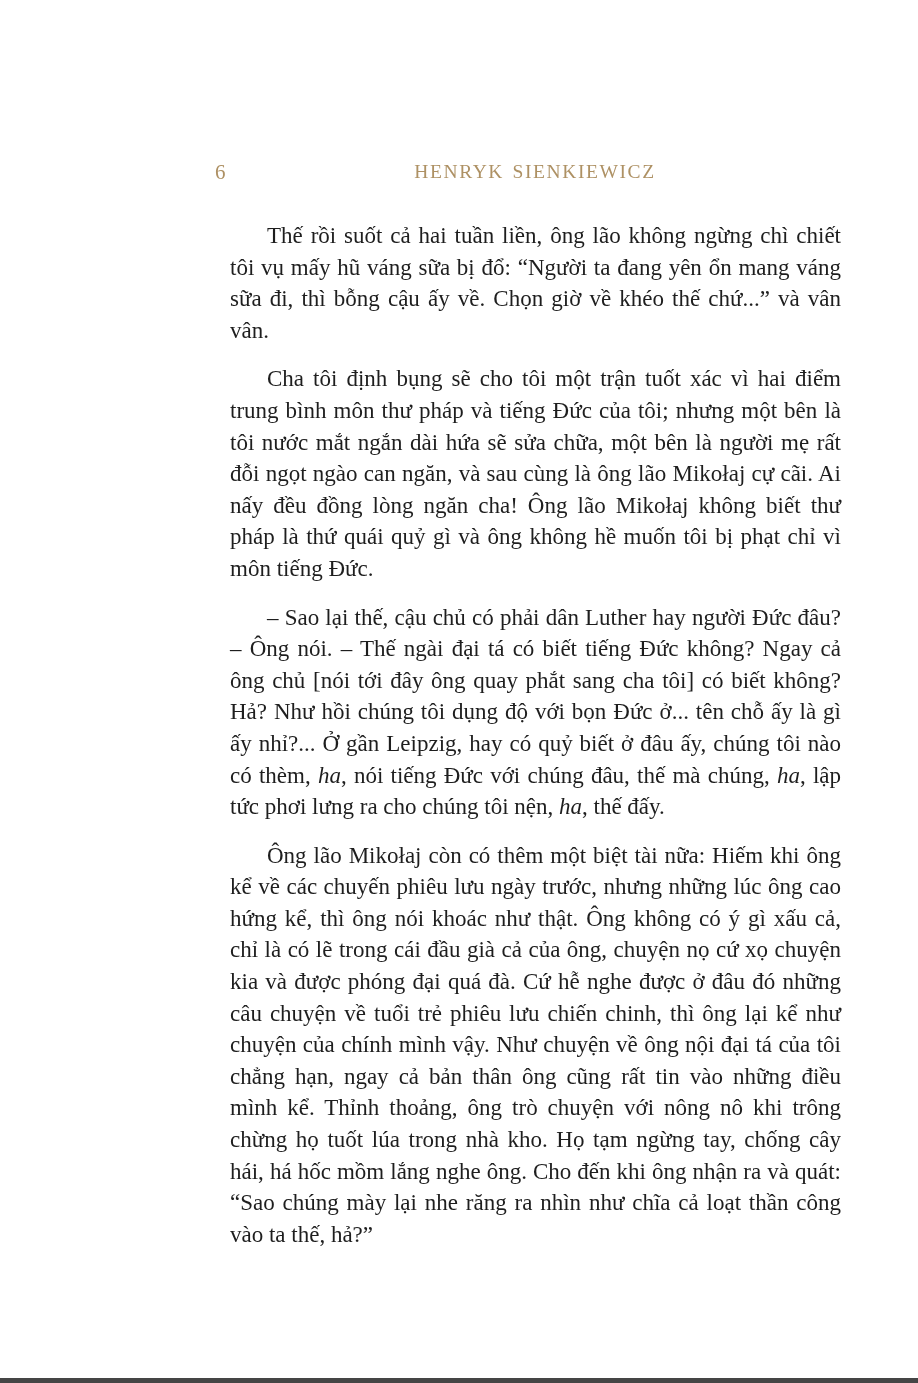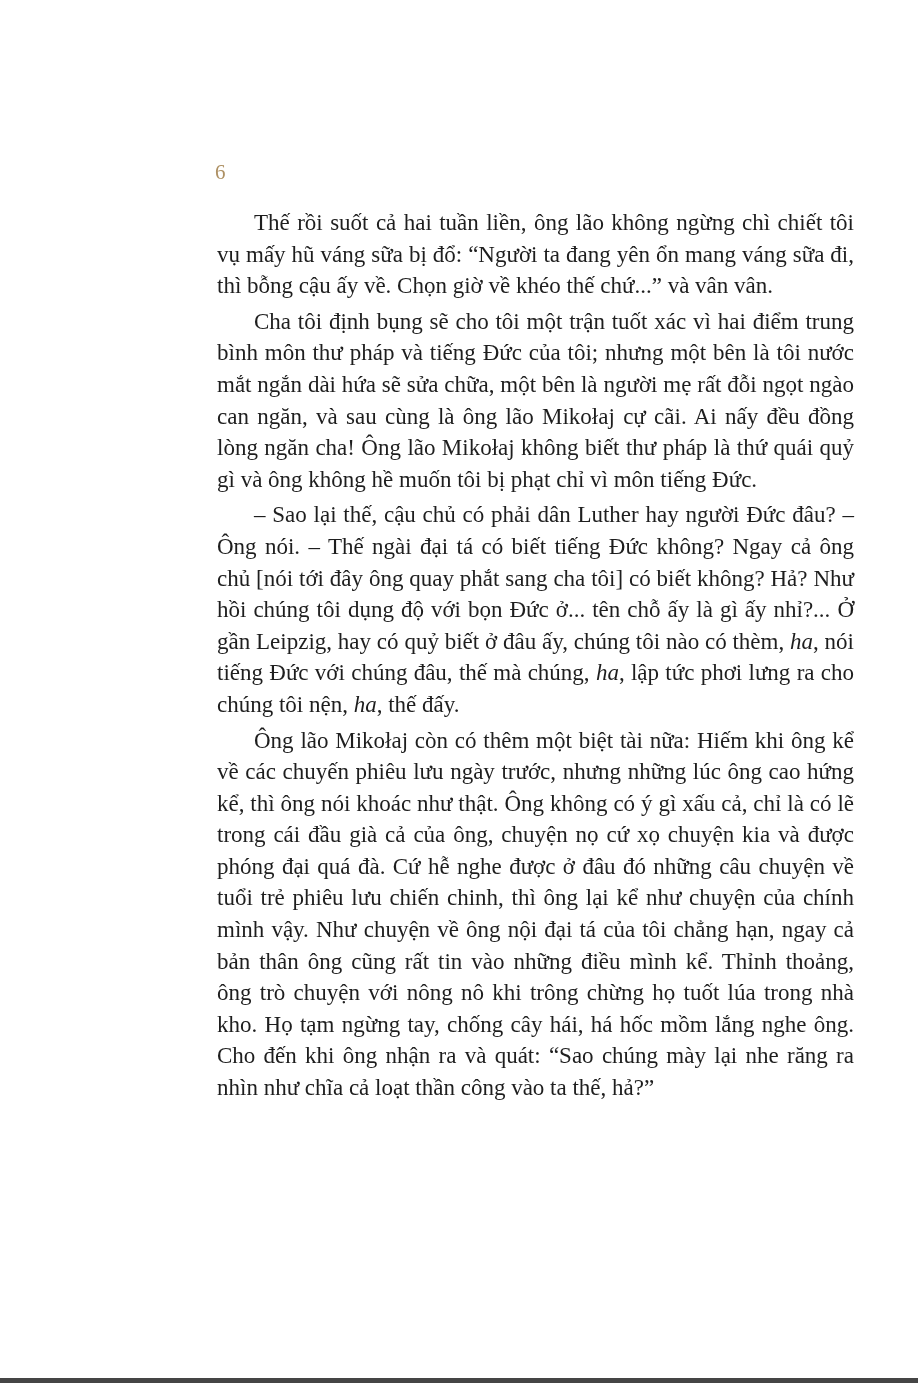--- a/index.html
+++ b/index.html
@@ -43,40 +43,41 @@
   .body-text {
     position: absolute;
     top: 203px;
     left: 213px;
     width: 645px;
     font-size: 23px;
     line-height: 31.6px;
     text-align: justify;
   }
   .body-text p {
-    margin: 4px;
+    margin: 17px;
     text-indent: 37px;
   }
   .body-text i {
   }
   .bottom-edge {
     position: absolute;
     left: 0;
     bottom: 0;
     width: 100%;
     height: 5px;
   }
 </style>
 </head>
 <body>
 
 <div class="page">
 
   <div class="header-row">
     <div class="page-number" style="color: rgb(174, 145, 100);">6</div>
+    <div class="running-title" style="color: rgb(174, 145, 100);">HENRYK SIENKIEWICZ</div>
   </div>
 
   <div class="body-text" style="color: rgb(30, 30, 30);">
       <p><span>Thế rồi suốt cả hai tuần liền, ông lão không ngừng chì chiết tôi vụ mấy hũ váng sữa bị đổ: “Người ta đang yên ổn mang váng sữa đi, thì bỗng cậu ấy về. Chọn giờ về khéo thế chứ...” và vân vân.</span></p>
       <p><span>Cha tôi định bụng sẽ cho tôi một trận tuốt xác vì hai điểm trung bình môn thư pháp và tiếng Đức của tôi; nhưng một bên là tôi nước mắt ngắn dài hứa sẽ sửa chữa, một bên là người mẹ rất đỗi ngọt ngào can ngăn, và sau cùng là ông lão Mikołaj cự cãi. Ai nấy đều đồng lòng ngăn cha! Ông lão Mikołaj không biết thư pháp là thứ quái quỷ gì và ông không hề muốn tôi bị phạt chỉ vì môn tiếng Đức.</span></p>
       <p><span>– Sao lại thế, cậu chủ có phải dân Luther hay người Đức đâu? – Ông nói. – Thế ngài đại tá có biết tiếng Đức không? Ngay cả ông chủ [nói tới đây ông quay phắt sang cha tôi] có biết không? Hả? Như hồi chúng tôi dụng độ với bọn Đức ở... tên chỗ ấy là gì ấy nhỉ?... Ở gần Leipzig, hay có quỷ biết ở đâu ấy, chúng tôi nào có thèm, </span><i>ha</i><span>, nói tiếng Đức với chúng đâu, thế mà chúng, </span><i>ha</i><span>, lập tức phơi lưng ra cho chúng tôi nện, </span><i>ha</i><span>, thế đấy.</span></p>
       <p><span>Ông lão Mikołaj còn có thêm một biệt tài nữa: Hiếm khi ông kể về các chuyến phiêu lưu ngày trước, nhưng những lúc ông cao hứng kể, thì ông nói khoác như thật. Ông không có ý gì xấu cả, chỉ là có lẽ trong cái đầu già cả của ông, chuyện nọ cứ xọ chuyện kia và được phóng đại quá đà. Cứ hễ nghe được ở đâu đó những câu chuyện về tuổi trẻ phiêu lưu chiến chinh, thì ông lại kể như chuyện của chính mình vậy. Như chuyện về ông nội đại tá của tôi chẳng hạn, ngay cả bản thân ông cũng rất tin vào những điều mình kể. Thỉnh thoảng, ông trò chuyện với nông nô khi trông chừng họ tuốt lúa trong nhà kho. Họ tạm ngừng tay, chống cây hái, há hốc mồm lắng nghe ông. Cho đến khi ông nhận ra và quát: “Sao chúng mày lại nhe răng ra nhìn như chĩa cả loạt thần công vào ta thế, hả?”</span></p>
     </div>
 
   <div class="bottom-edge" style="background: rgb(69, 69, 69);"></div>

